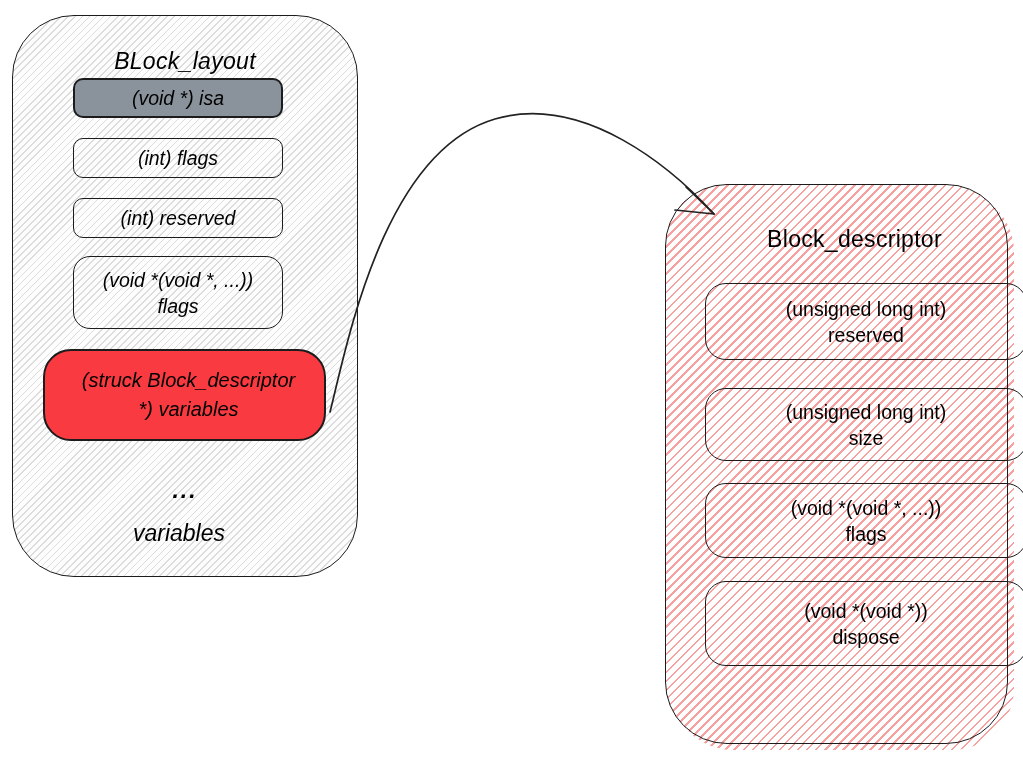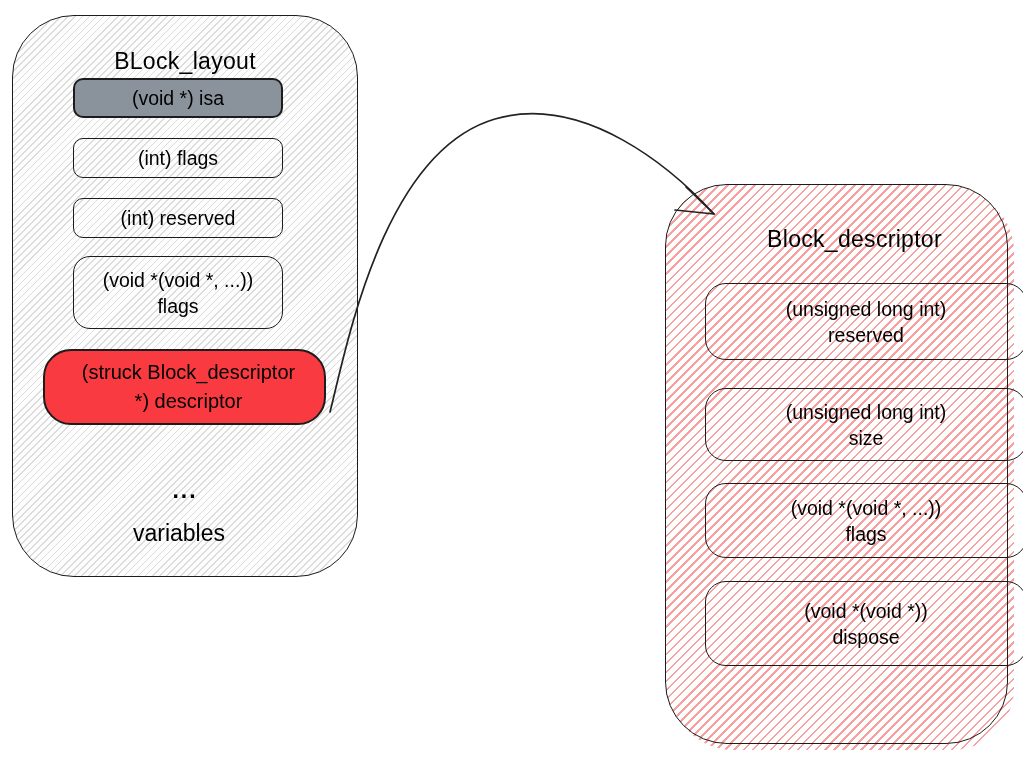--- a/index.html
+++ b/index.html
@@ -24,20 +24,21 @@
     border: 1.7px solid var(--border, #1c1c1c);
     border-radius: 62px;
   }
   .left-panel {
     left: 12px; top: 15px;
     width: 346px; height: 562px;
     background-color: #fdfdfd;
     background-image: repeating-linear-gradient(135deg,
       transparent 0 3.8px,
       var(--left-hatch, #dcdcdc) 3.8px 5px);
+    font-style: italic;
   }
   .right-panel {
     left: 665px; top: 184px;
     width: 343px; height: 560px;
     background-color: #ffffff;
     background-image: repeating-linear-gradient(135deg,
       transparent 0 4.6px,
       var(--right-hatch, #f6a0a0) 4.6px 6.4px);
   }
   
@@ -94,21 +95,21 @@
   .fbox.round16 { border-radius: 17px; }
   .right-panel .fbox {
     left: 39px; width: 322px;
     border-radius: 21px;
   }
 
   .f-isa      { top: 62px;  height: 40px; }
   .f-flags    { top: 122px; height: 40px; }
   .f-reserved { top: 182px; height: 40px; }
   .f-invoke   { top: 240px; height: 73px; }
-  .f-desc     { top: 333px; height: 76px; padding-left: 8px; }
+  .f-desc     { top: 333px; height: 92px; padding-left: 8px; }
 
   .r-reserved { top: 98px;  height: 77px; }
   .r-size     { top: 203px; height: 73px; }
   .r-copy     { top: 298px; height: 75px; }
   .r-dispose  { top: 396px; height: 85px; }
 
   .ellipsis-row {
     position: absolute;
     left: 0; right: 0;
     top: 456px; height: 36px;
@@ -156,21 +157,21 @@
       <span>(int) reserved</span>
     </div>
 
     <div class="fbox round16 f-invoke">
       <span>(void *(void *, ...))</span>
       <span>flags</span>
     </div>
 
     <div class="fbox red f-desc">
       <span>(struck Block_descriptor</span>
-      <span>*) descriptor</span>
+      <span>*) variables</span>
     </div>
 
     <div class="ellipsis-row">...</div>
 
     <div class="footer-row">variables</div>
   </div>
 
   <div class="right-bleed"></div>
 
   <div class="panel right-panel">

